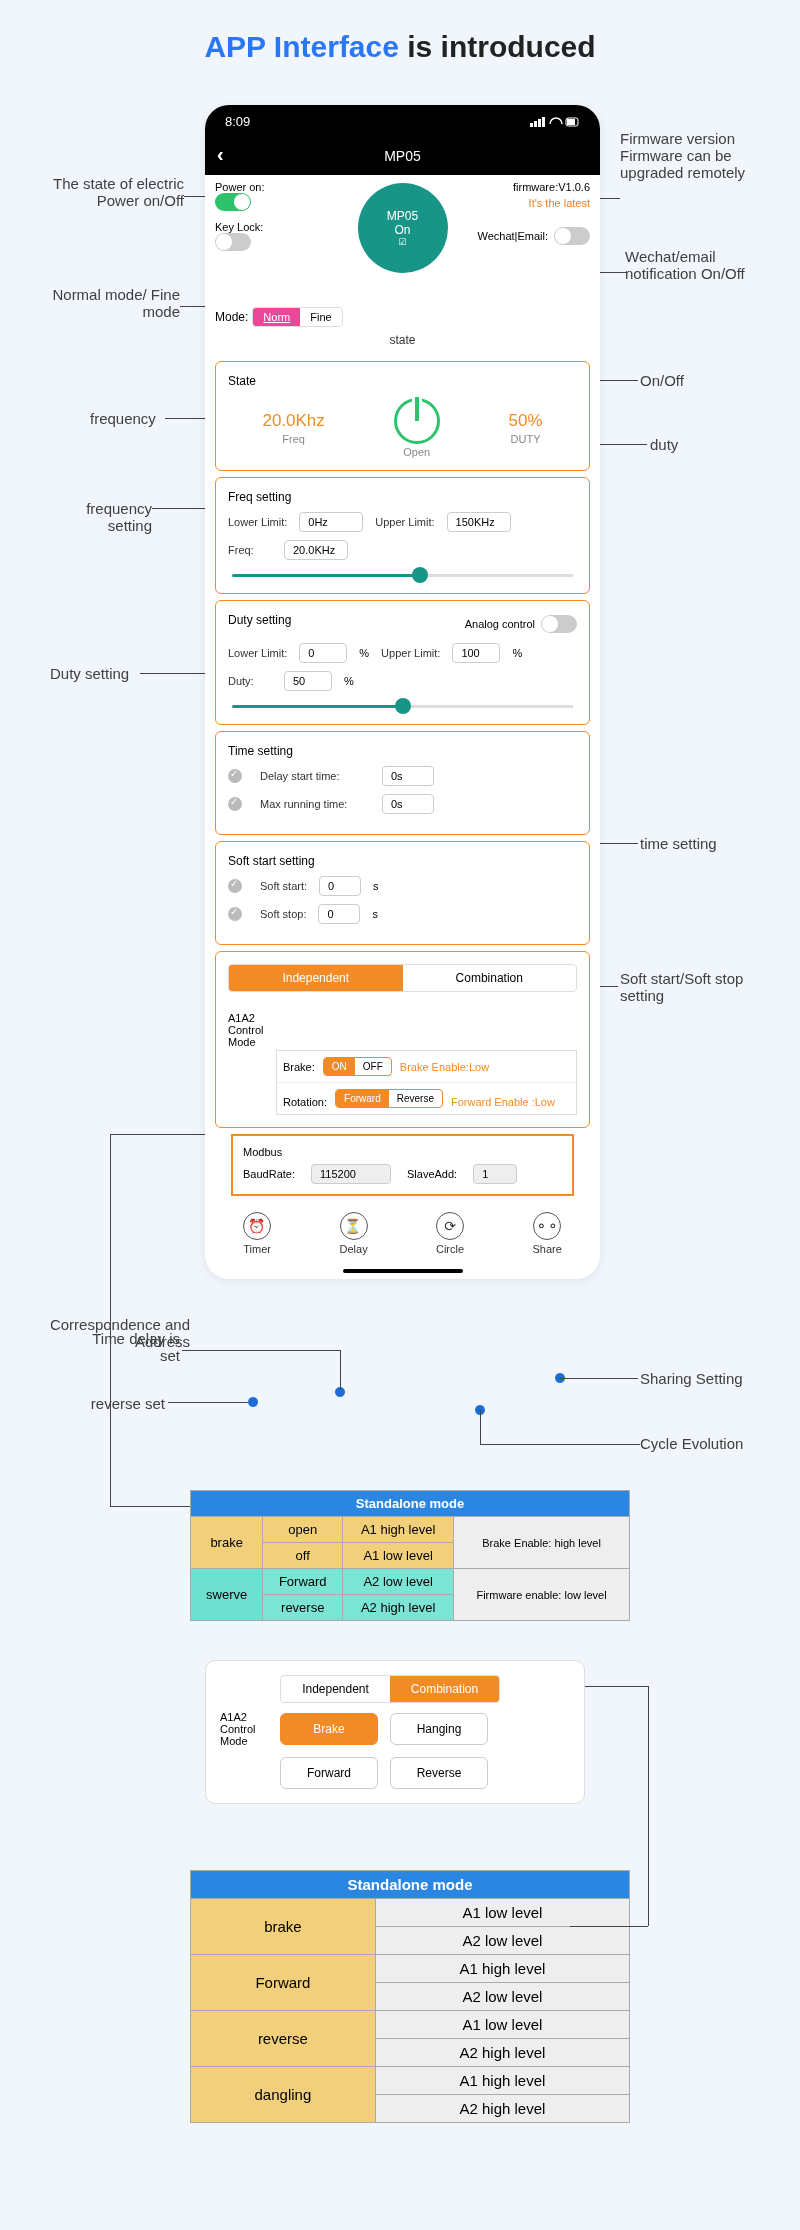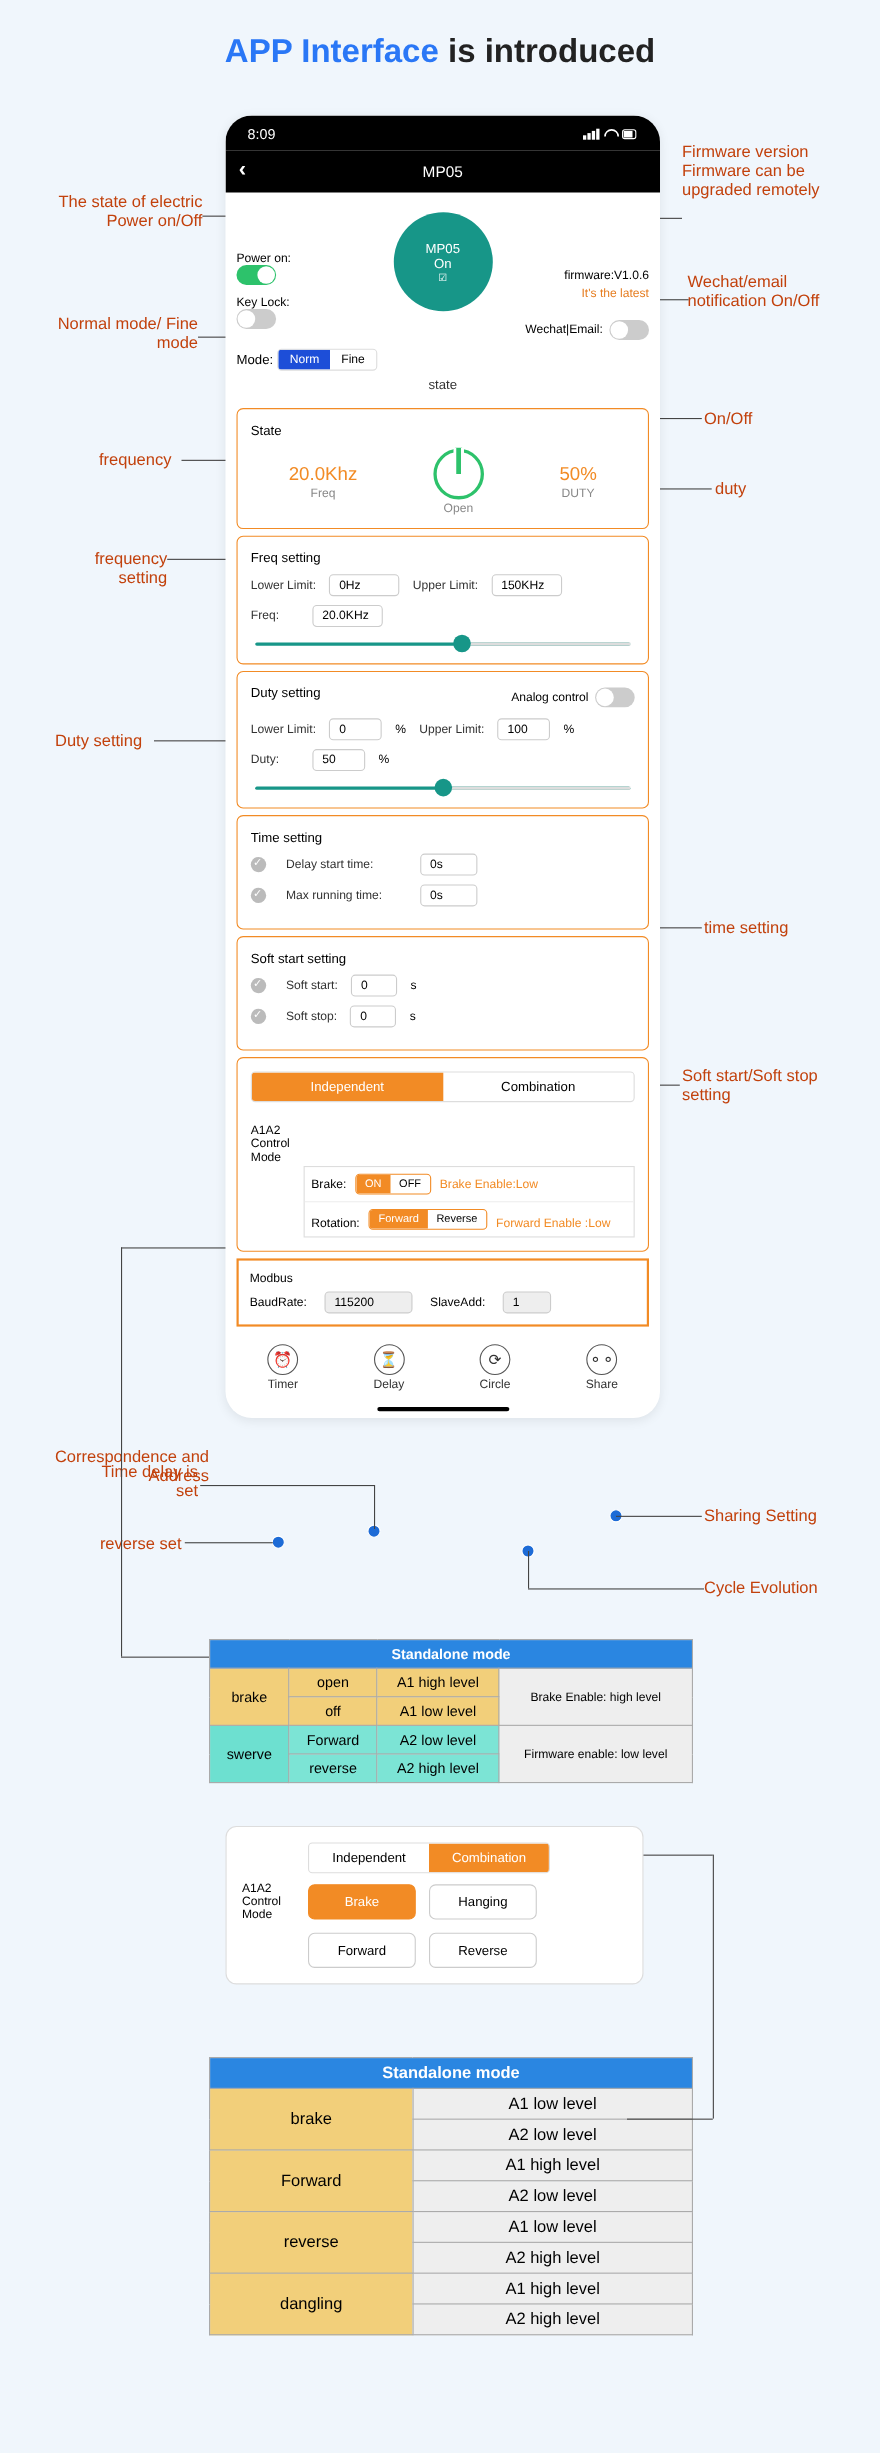--- a/index.html
+++ b/index.html
@@ -8,55 +8,55 @@
   background: #f0f6fc;
   width: 800px;
   margin: 0 auto;
   position: relative;
   font-size: 13px;
 }
 .page-title { text-align: center; font-size: 30px; font-weight: bold; padding: 30px 0 20px; }
 .page-title .blue { color: #2a77f6; }
 .page-title .black { color: #222; }
 
-.annot { position: absolute; font-size: 15px; color: #c2410c; }
+.annot { position: absolute; font-size: 15px; color: #404040; }
 .dot { position: absolute; width: 12px; height: 12px; border-radius: 50%; }
 .dot.blue { background: #1d6bd6; border: 1px solid #fff; }
 .dot.orange { background: #f28b25; border: 1px solid #fff; }
 .line { position: absolute; background: #444; z-index: 1; }
 .line.h { height: 1px; }
 .line.v { width: 1px; }
 
 .phone {
   position: absolute; left: 205px; top: 105px;
   width: 395px; background: #fff; border-radius: 24px;
   overflow: hidden; box-shadow: 0 2px 10px rgba(0,0,0,.08);
   z-index: 2;
 }
 .status-bar { background: #000; color: #fff; height: 32px; display: flex; align-items: center; justify-content: space-between; padding: 0 20px; font-size: 13px; }
 .status-right svg { vertical-align: middle; }
 .header { background: #000; color: #fff; height: 38px; display: flex; align-items: center; justify-content: center; position: relative; font-size: 14px; }
 .header .back { position: absolute; left: 12px; top: 6px; font-size: 20px; font-weight: bold; }
 
-.top-row { display: flex; align-items: flex-end; padding: 6px 10px; position: relative; height: 130px; margin-top: 10px; }
+.top-row { display: flex; align-items: flex-start; padding: 6px 10px; position: relative; height: 130px; }
 .top-col-l { width: 70px; font-size: 11px; }
 .top-col-l .tgl-row { margin-bottom: 10px; }
 .toggle { display: inline-block; width: 36px; height: 18px; background: #ccc; border-radius: 10px; position: relative; vertical-align: middle; }
 .toggle.on { background: #2dc26b; }
 .toggle .knob { position: absolute; width: 16px; height: 16px; background: #fff; border-radius: 50%; top: 1px; left: 1px; }
 .toggle.on .knob { left: 19px; }
 .center-badge { position: absolute; left: 50%; transform: translateX(-50%); top: 8px; width: 90px; height: 90px; background: #179688; border-radius: 50%; color: #fff; text-align: center; display: flex; flex-direction: column; align-items: center; justify-content: center; font-size: 12px; }
 .top-col-r { width: 135px; margin-left: auto; text-align: right; font-size: 11px; }
 .latest { color: #e67e22; font-size: 11px; margin-top: 4px; }
 .wechat-row { margin-top: 18px; display: flex; align-items: center; justify-content: flex-end; gap: 6px; }
 
 .mode-row { display: flex; align-items: center; padding: 2px 10px 4px; font-size: 12px; }
 .mode-pill { display: inline-flex; border: 1px solid #ddd; border-radius: 4px; overflow: hidden; margin-left: 4px; }
 .mode-pill span { padding: 3px 10px; font-size: 11px; }
-.mode-pill .active { background: #1d4ed8; color: #fff; }
+.mode-pill .active { background: #ec4899; color: #fff; text-decoration: underline; }
 
 .subheader { text-align: center; font-size: 12px; padding: 2px 0 8px; color: #333; }
 
 .card { border: 1px solid #f28b25; border-radius: 6px; margin: 6px 10px; padding: 12px; }
 .card h5 { font-size: 12px; font-weight: normal; margin-bottom: 8px; }
 .state-row { display: flex; align-items: center; justify-content: space-around; margin-top: 10px; }
 .state-col { text-align: center; }
 .state-val { color: #f28b25; font-size: 17px; }
 .state-lbl { color: #888; font-size: 11px; margin-top: 2px; }
 .power-btn { width: 46px; height: 46px; border: 3px solid #2dc26b; border-radius: 50%; position: relative; }
@@ -81,21 +81,21 @@
 .ctrl-grid { display: flex; }
 .ctrl-lbl { width: 48px; font-size: 11px; padding-top: 10px; }
 .ctrl-body { flex: 1; border: 1px solid #ddd; margin-top: 48px; }
 .ctrl-line { display: flex; align-items: center; gap: 8px; padding: 6px; border-bottom: 1px solid #eee; font-size: 11px; }
 .ctrl-line:last-child { border-bottom: none; align-items: flex-end; }
 .mini-seg { display: inline-flex; border: 1px solid #f28b25; border-radius: 4px; overflow: hidden; }
 .mini-seg span { padding: 3px 8px; font-size: 10px; }
 .mini-seg .on { background: #f28b25; color: #fff; }
 .hint-orange { color: #f28b25; font-size: 11px; }
 
-.modbus { border: 2px solid #f28b25; margin: 6px 10px; padding: 10px; font-size: 11px; }
+.modbus { border: 2px solid #f28b25; margin: 6px 26px; padding: 10px; font-size: 11px; }
 .modbus-row { display: flex; gap: 16px; align-items: center; margin-top: 6px; flex-wrap: wrap; }
 .modbus-row .inp.readonly { background: #eee; width: 80px; }
 
 .bottom-bar { display: flex; justify-content: space-around; padding: 10px 4px 14px; }
 .bb-item { text-align: center; font-size: 11px; color: #333; }
 .bb-ico { width: 28px; height: 28px; border: 1.5px solid #555; border-radius: 50%; margin: 0 auto 3px; display: flex; align-items: center; justify-content: center; font-size: 14px; }
 .home-ind { width: 120px; height: 4px; background: #000; border-radius: 3px; margin: 0 auto 6px; }
 
 
 .tbl { position: absolute; border-collapse: collapse; font-size: 13px; }

